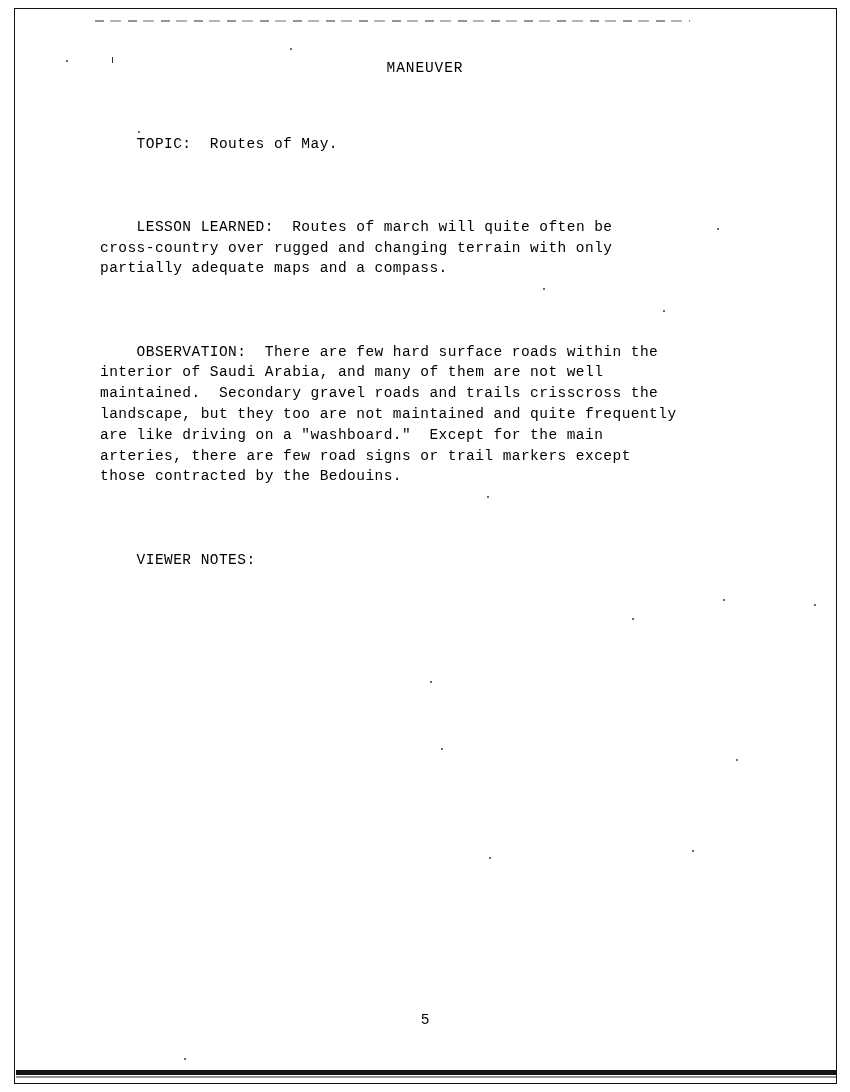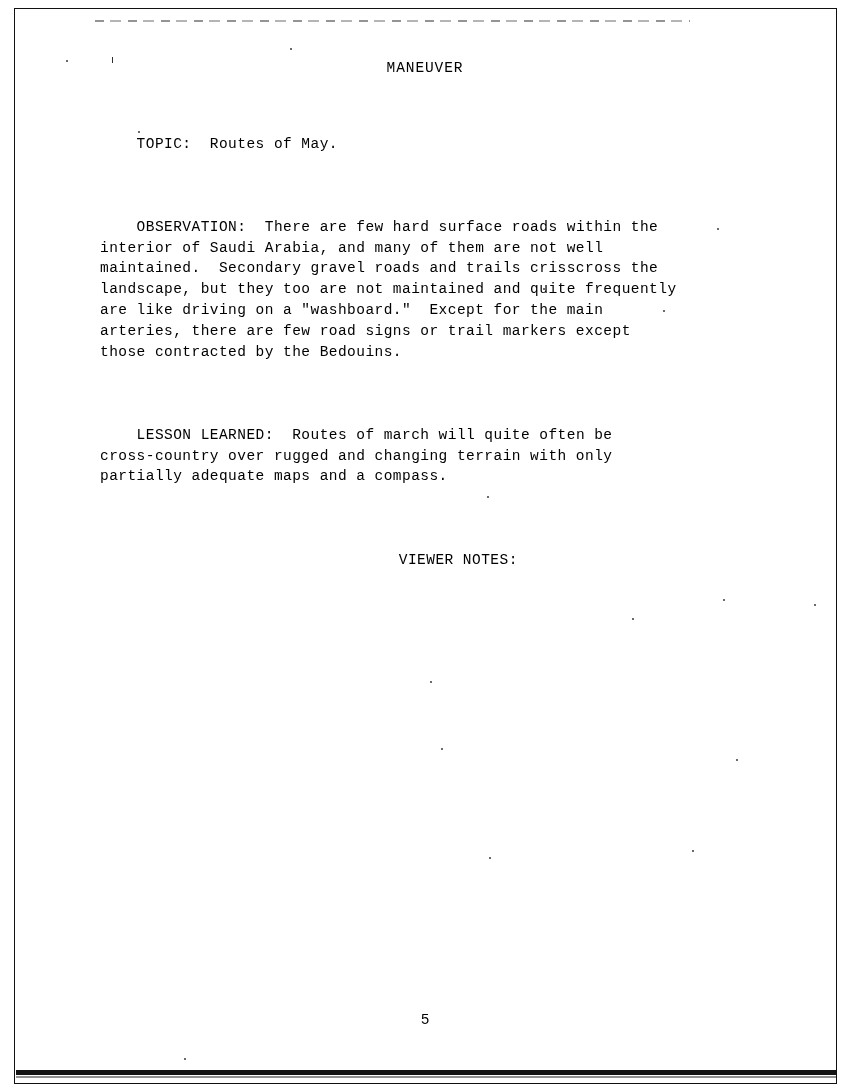--- a/index.html
+++ b/index.html
@@ -107,21 +107,21 @@
     width: 680px;
     font-size: 14.5px;
     line-height: 20.8px;
     letter-spacing: 0.45px;
     white-space: pre-wrap;
   }
   .para {
     margin: 0 0 20.8px 0;
     white-space: pre-wrap;
   }
-  .para:last-child { margin-bottom: 7px; text-align: center; }
+  .para:last-child { margin-bottom: 7px; }
   .page-number {
     position: absolute;
     left: 0;
     top: 1012px;
     width: 850px;
     text-align: center;
     font-size: 14.5px;
   }
 </style>
 </head>
@@ -151,30 +151,30 @@
   <div class="speck" style="left:441px; top:748px;"></div>
   <div class="speck" style="left:736px; top:759px;"></div>
   <div class="speck" style="left:489px; top:857px;"></div>
   <div class="speck" style="left:692px; top:850px;"></div>
   <div class="speck" style="left:184px; top:1058px;"></div>
 
   <div class="title">MANEUVER</div>
 
   <div class="body-text">
     <p class="para">    TOPIC:  Routes of May.</p>
+    <p class="para">    LESSON LEARNED:  Routes of march will quite often be
+cross-country over rugged and changing terrain with only
+partially adequate maps and a compass.</p>
     <p class="para">    OBSERVATION:  There are few hard surface roads within the
 interior of Saudi Arabia, and many of them are not well
 maintained.  Secondary gravel roads and trails crisscross the
 landscape, but they too are not maintained and quite frequently
 are like driving on a "washboard."  Except for the main
 arteries, there are few road signs or trail markers except
 those contracted by the Bedouins.</p>
-    <p class="para">    LESSON LEARNED:  Routes of march will quite often be
-cross-country over rugged and changing terrain with only
-partially adequate maps and a compass.</p>
     <p class="para">    VIEWER NOTES:</p>
   </div>
 
   <div class="page-number">5</div>
 
   <div class="scan-bar"></div>
   <div class="scan-bar2"></div>
 </div>
 
 </body></html>

